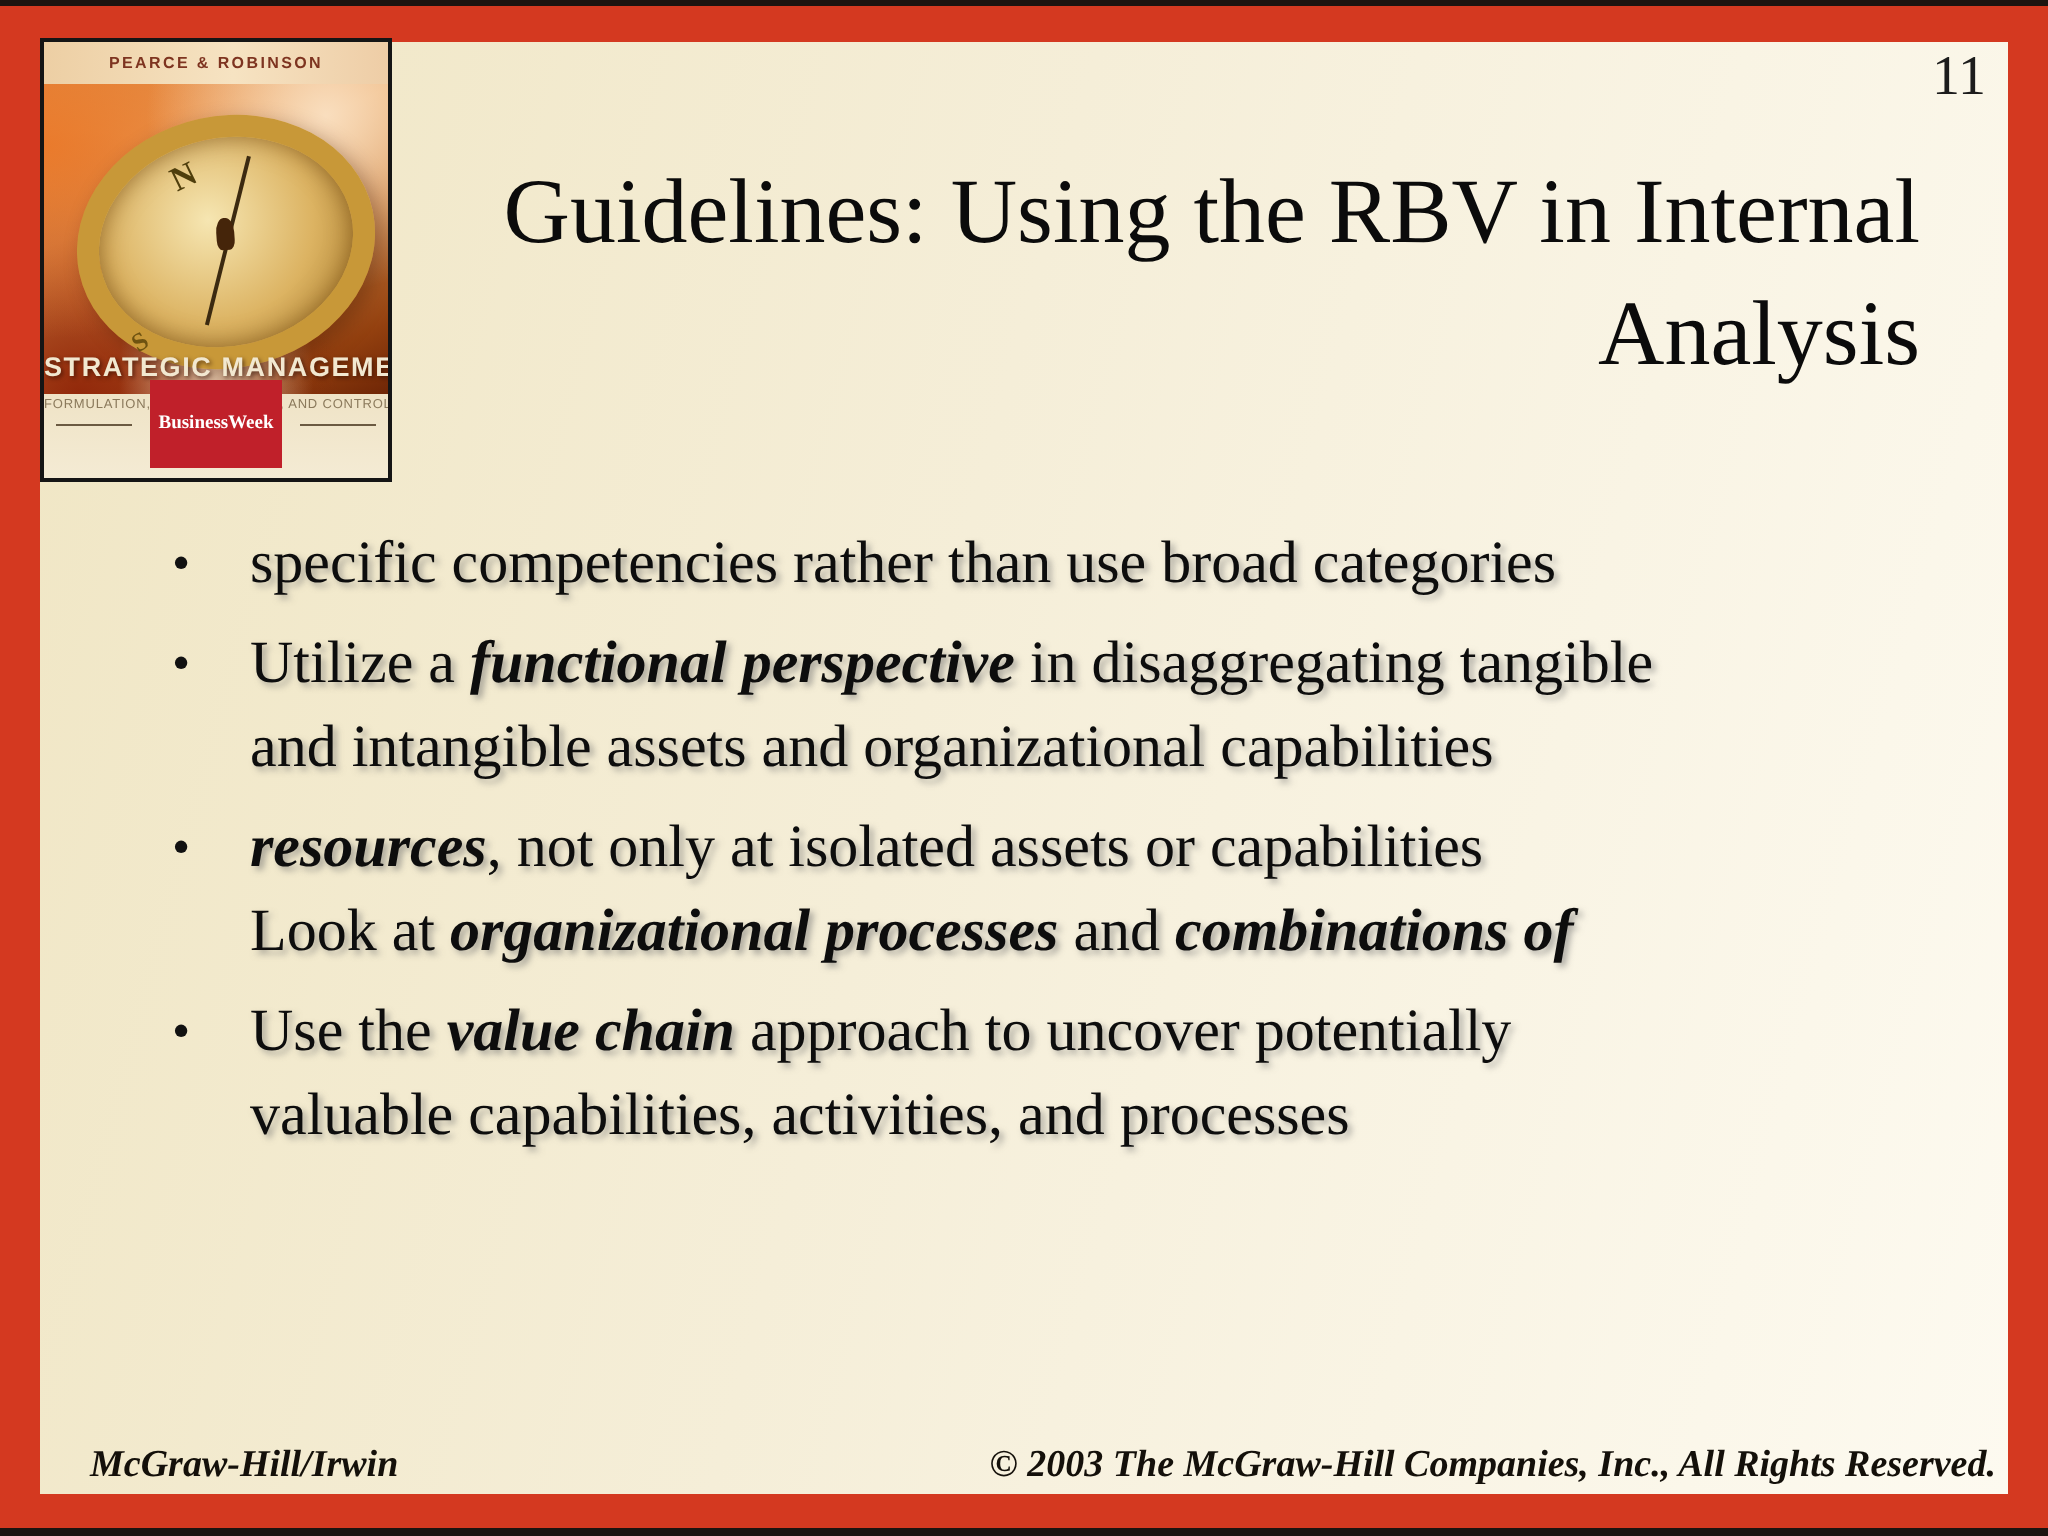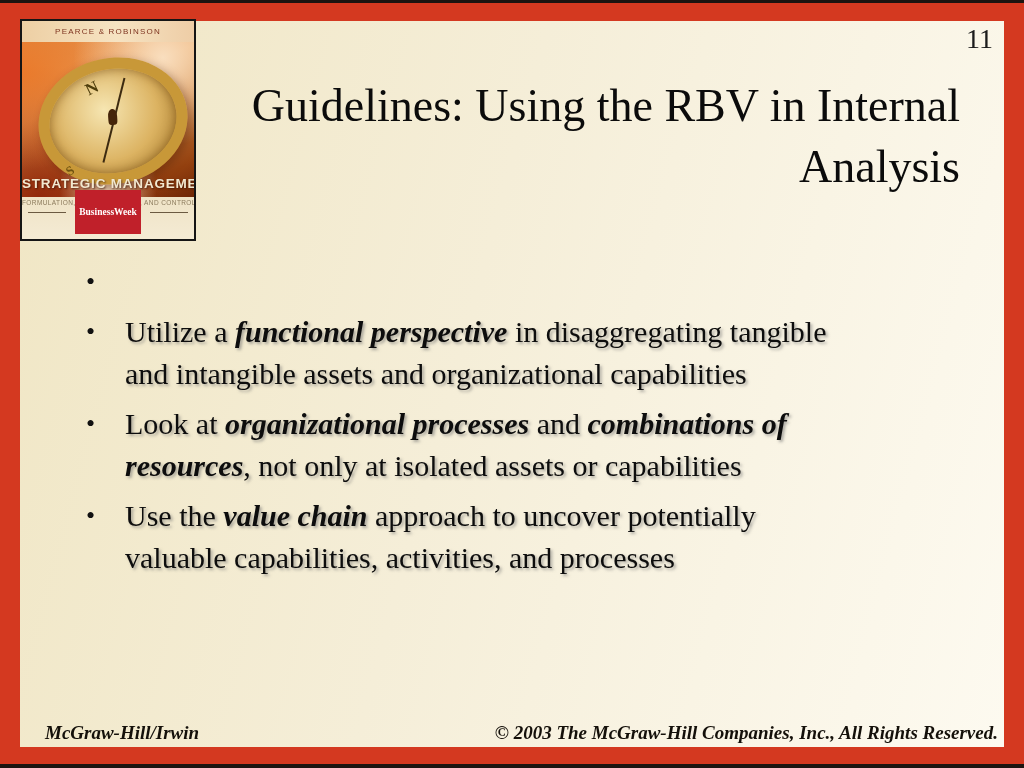--- a/index.html
+++ b/index.html
@@ -53,21 +53,21 @@
   .cover {
     position:absolute; left:0; top:-2px; width:176px; height:222px;
     border:2px solid #151515; background:#e8a868; overflow:hidden; z-index:3;
   }
   .cover-top-band {
     position:absolute; left:0; top:0; width:100%; height:21px;
     background:linear-gradient(to right,#edcfa4,#f6e3c2 55%,#eecda6);
     text-align:center;
   }
   .cover-authors {
-    font-size:8px; letter-spacing:1.2px; color:#7e3420; font-weight:normal;
+    font-size:8px; letter-spacing:1.2px; color:#7e3420; font-weight:bold;
     line-height:21px; font-family:"Liberation Sans",sans-serif;
   }
   .cover-photo {
     position:absolute; left:0; top:21px; width:100%; height:155px;
     background:
       radial-gradient(ellipse at 82% 10%, rgba(250,225,195,0.95), rgba(250,225,195,0) 45%),
       radial-gradient(ellipse at 50% 95%, rgba(255,245,220,0.75), rgba(255,245,220,0) 40%),
       radial-gradient(ellipse at 0% 20%, rgba(235,120,40,0.9), rgba(235,120,40,0) 55%),
       radial-gradient(ellipse at 10% 100%, rgba(140,30,5,0.85), rgba(140,30,5,0) 60%),
       linear-gradient(155deg,#e08a44 0%,#e9a562 35%,#c97c3a 60%,#93400f 85%,#6f2606 100%);
@@ -158,34 +158,35 @@
         <span class="bw-logo">BusinessWeek</span>
         <span class="bw-line"></span>
       </div>
     </div>
   </div>
 
   <ul class="bullets">
     <li>
       <span class="marker">•</span>
       <div class="btext">
+        <div class="bline"><span>specific competencies rather than use broad categories</span></div>
       </div>
     </li>
     <li>
       <span class="marker">•</span>
       <div class="btext">
         <div class="bline"><span>Utilize a </span><span class="em">functional perspective</span><span> in disaggregating tangible</span></div>
         <div class="bline"><span>and intangible assets and organizational capabilities</span></div>
       </div>
     </li>
     <li>
       <span class="marker">•</span>
       <div class="btext">
+        <div class="bline"><span class="em">resources</span><span>, not only at isolated assets or capabilities</span></div>
         <div class="bline"><span>Look at </span><span class="em">organizational processes</span><span> and </span><span class="em">combinations of</span></div>
-        <div class="bline"><span class="em">resources</span><span>, not only at isolated assets or capabilities</span></div>
       </div>
     </li>
     <li>
       <span class="marker">•</span>
       <div class="btext">
         <div class="bline"><span>Use the </span><span class="em">value chain</span><span> approach to uncover potentially</span></div>
         <div class="bline"><span>valuable capabilities, activities, and processes</span></div>
       </div>
     </li>
   </ul>

